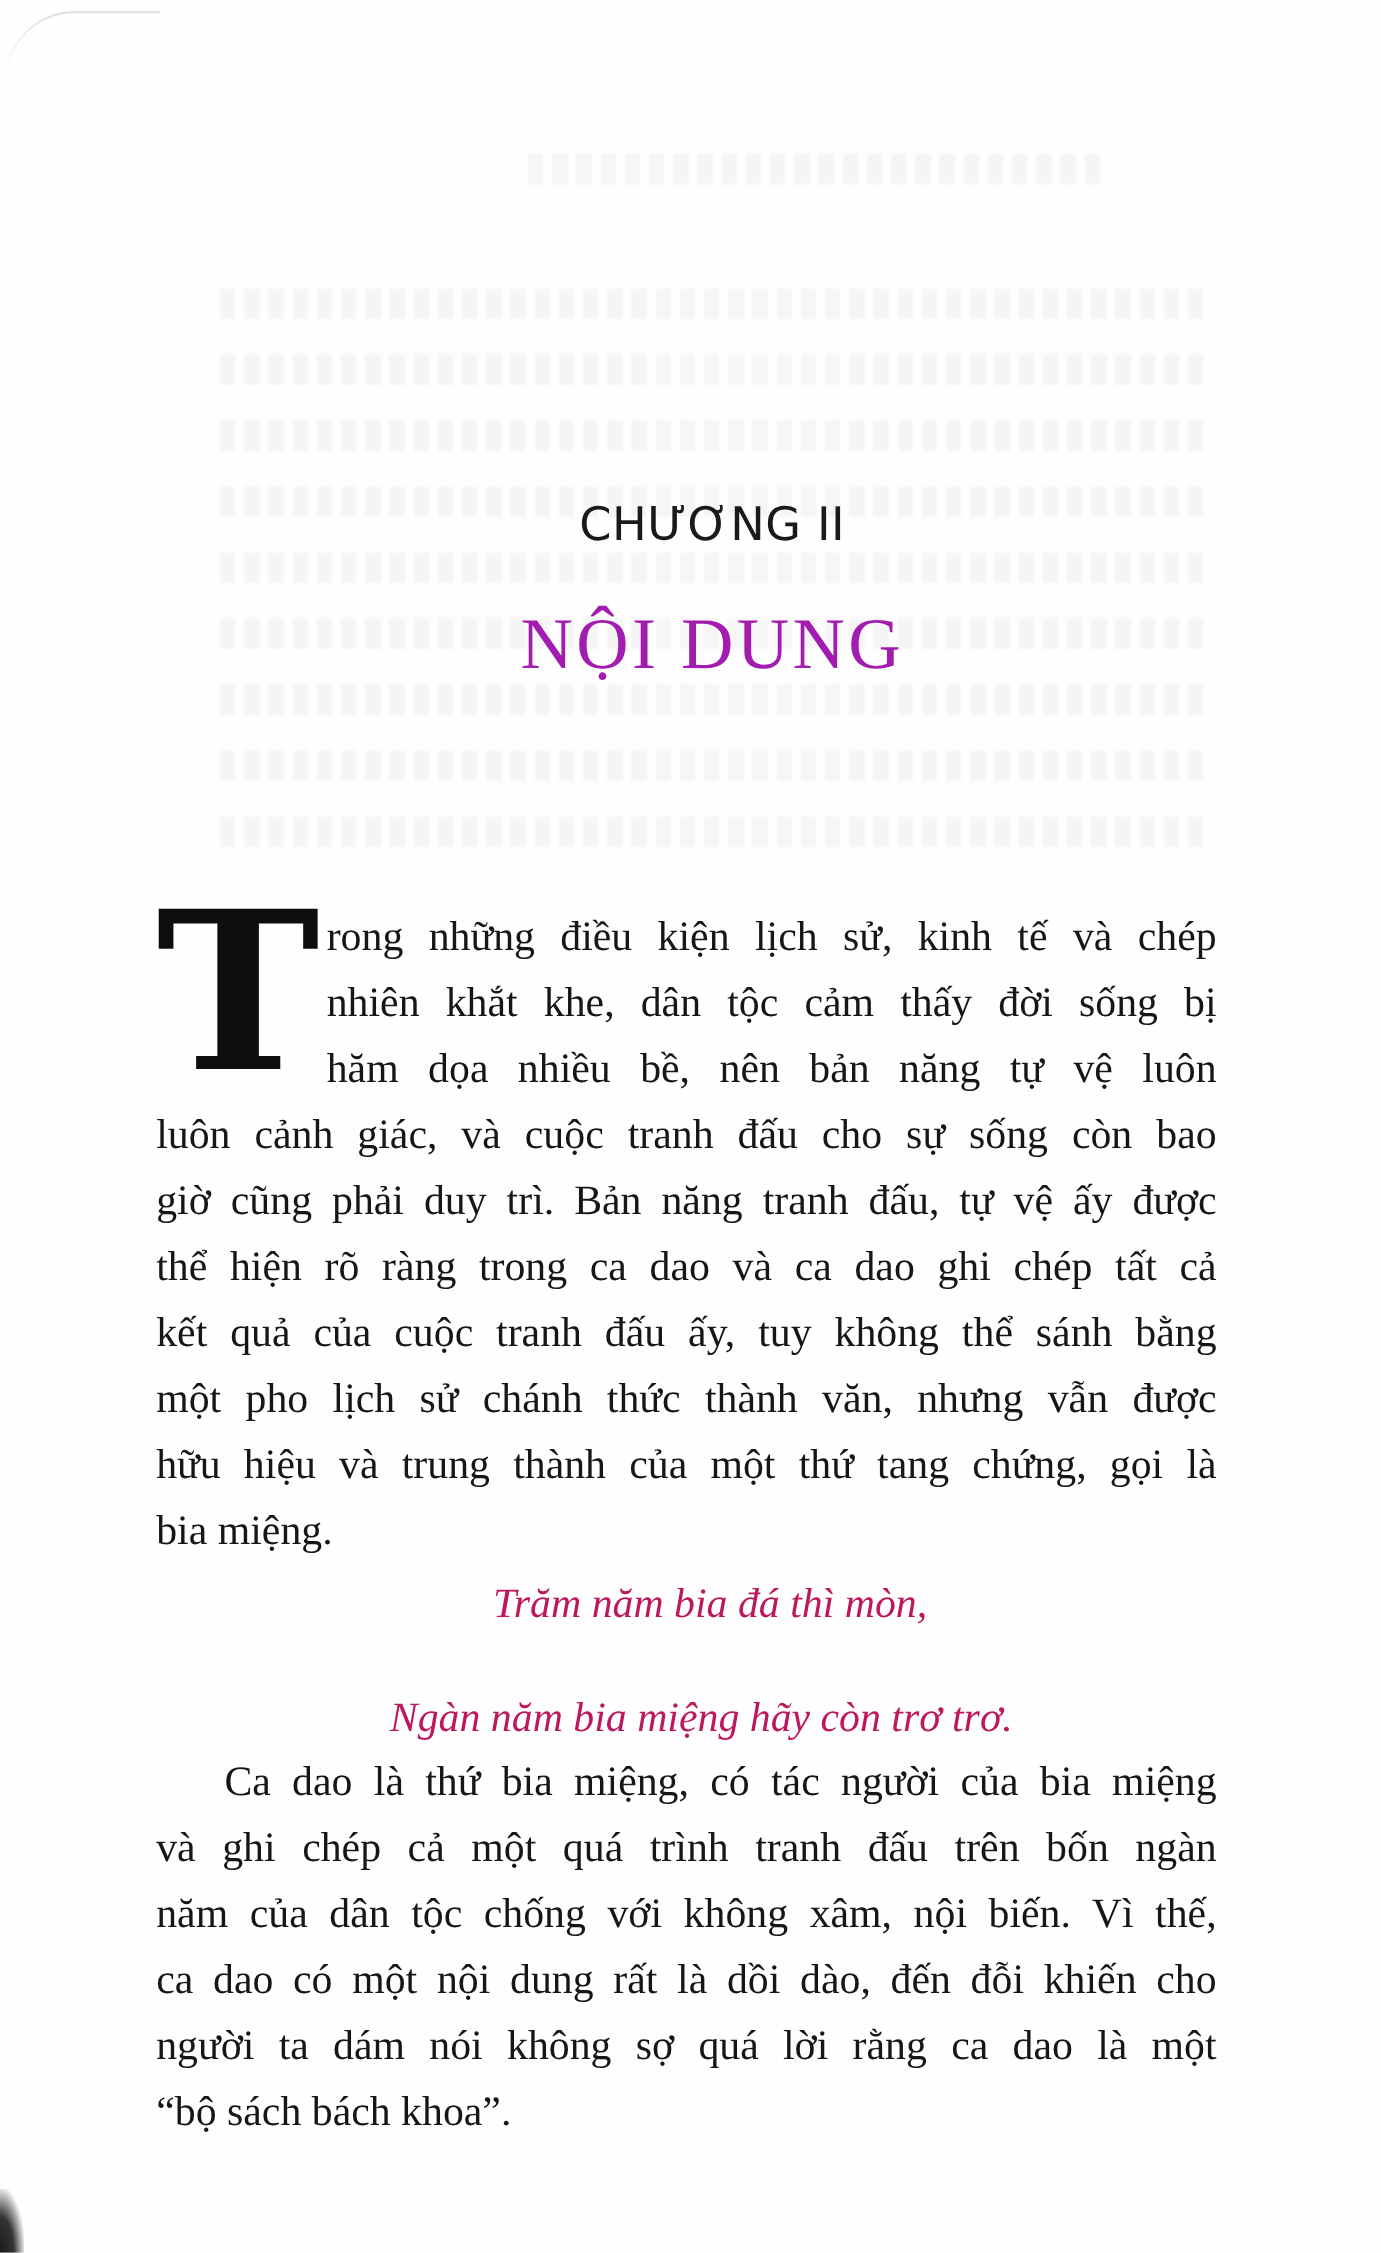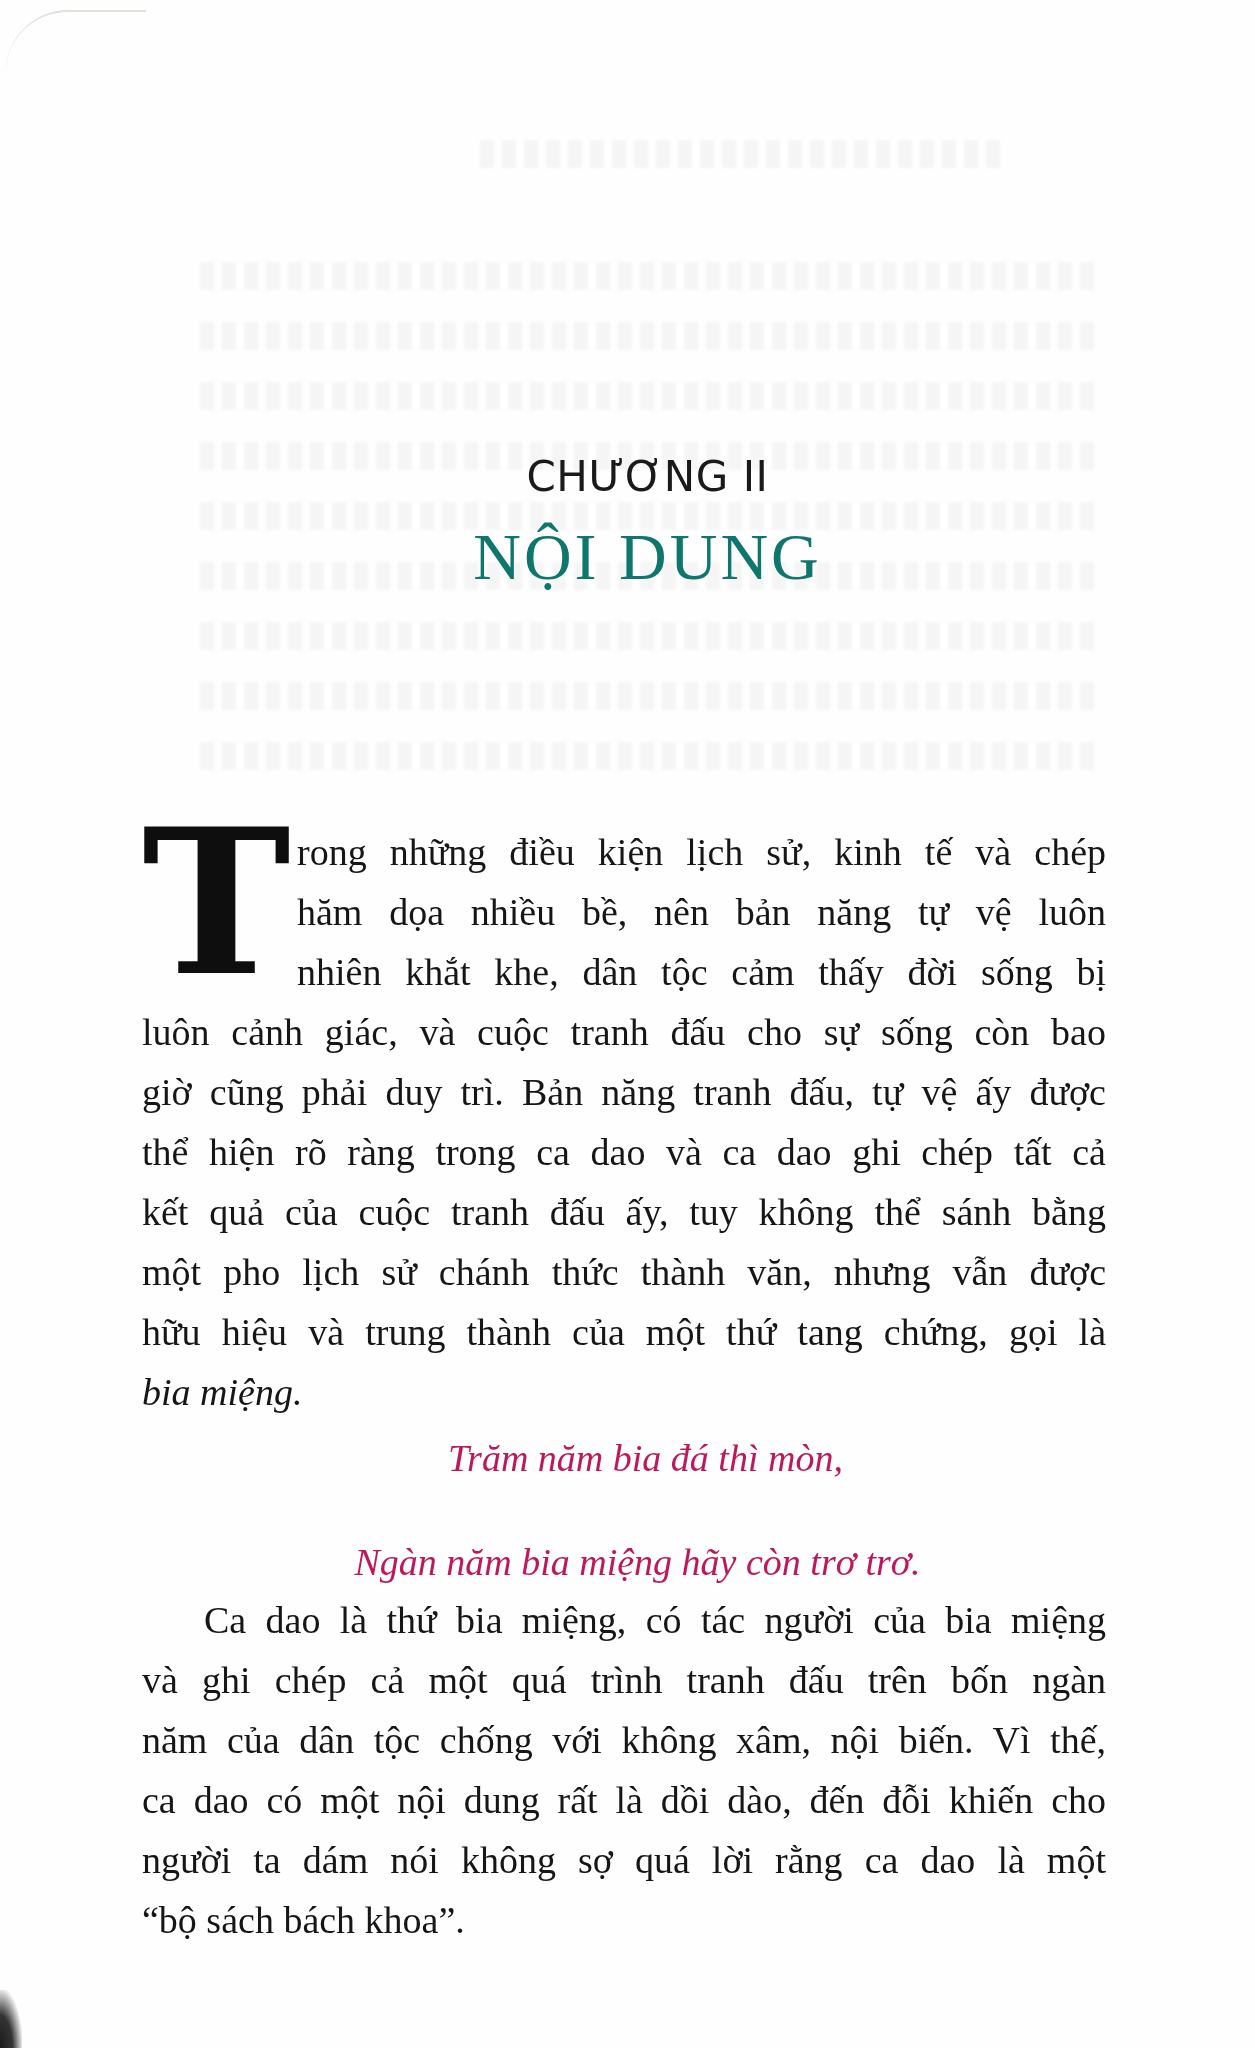--- a/index.html
+++ b/index.html
@@ -52,26 +52,26 @@
       font-family: "DejaVu Sans", "Liberation Sans", sans-serif;
       font-size: 42px;
       letter-spacing: 0.5px;
       color: #1a1a1a;
       padding-left: 40px;
       box-sizing: border-box;
     }
     .chapter-title {
       position: absolute;
       left: 0; width: 1255px;
-      top: 519px;
+      top: 548px;
       text-align: center;
       font-family: "Liberation Serif", "DejaVu Serif", serif;
       font-size: 66px;
       letter-spacing: 3px;
-      color: #0f766e;
+      color: #a21caf;
       padding-left: 40px;
       box-sizing: border-box;
     }
 
     .body-text {
       position: absolute;
       left: 142px;
       width: 964px;
       font-size: 38px;
       line-height: 60px;
@@ -108,21 +108,21 @@
       text-align: center;
       font-style: italic;
       font-size: 38px;
       line-height: 60px;
       color: #be185d;
     }
     .verse.v1 { top: 1428px; padding-left: 36px; box-sizing: border-box; }
     .verse.v2 { top: 1532px; padding-left: 20px; box-sizing: border-box; }
 
     .p2 { top: 1590px; }
-    .italic { font-style: italic; }
+    .italic { }
   </style>
 </head>
 <body>
 
 <div class="page">
 
   <div class="corner-curve"></div>
   <div class="bleed" style="top:140px;width:520px;left:480px;"></div>
   <div class="bleed" style="top:262px;"></div>
   <div class="bleed" style="top:322px;"></div>
@@ -134,22 +134,22 @@
   <div class="bleed" style="top:682px;"></div>
   <div class="bleed" style="top:742px;"></div>
   <div class="corner-shadow"></div>
 
   <div class="chapter-label">CHƯƠNG II</div>
   <div class="chapter-title">NỘI DUNG</div>
 
   <div class="dropcap">T</div>
   <div class="body-text p1">
     <span class="line indent-drop">rong những điều kiện lịch sử, kinh tế và chép</span>
+    <span class="line indent-drop">nhiên khắt khe, dân tộc cảm thấy đời sống bị</span>
     <span class="line indent-drop">hăm dọa nhiều bề, nên bản năng tự vệ luôn</span>
-    <span class="line indent-drop">nhiên khắt khe, dân tộc cảm thấy đời sống bị</span>
     <span class="line">luôn cảnh giác, và cuộc tranh đấu cho sự sống còn bao</span>
     <span class="line">giờ cũng phải duy trì. Bản năng tranh đấu, tự vệ ấy được</span>
     <span class="line">thể hiện rõ ràng trong ca dao và ca dao ghi chép tất cả</span>
     <span class="line">kết quả của cuộc tranh đấu ấy, tuy không thể sánh bằng</span>
     <span class="line">một pho lịch sử chánh thức thành văn, nhưng vẫn được</span>
     <span class="line">hữu hiệu và trung thành của một thứ tang chứng, gọi là</span>
     <span class="line last italic">bia miệng.</span>
   </div>
 
   <div class="verse v1">Trăm năm bia đá thì mòn,</div>

